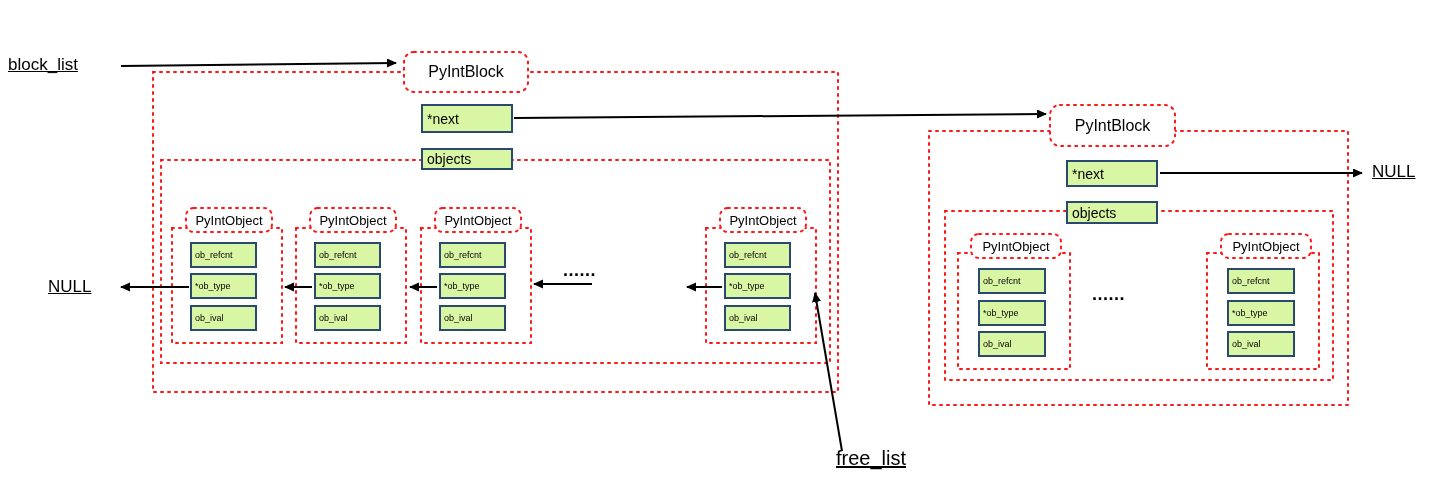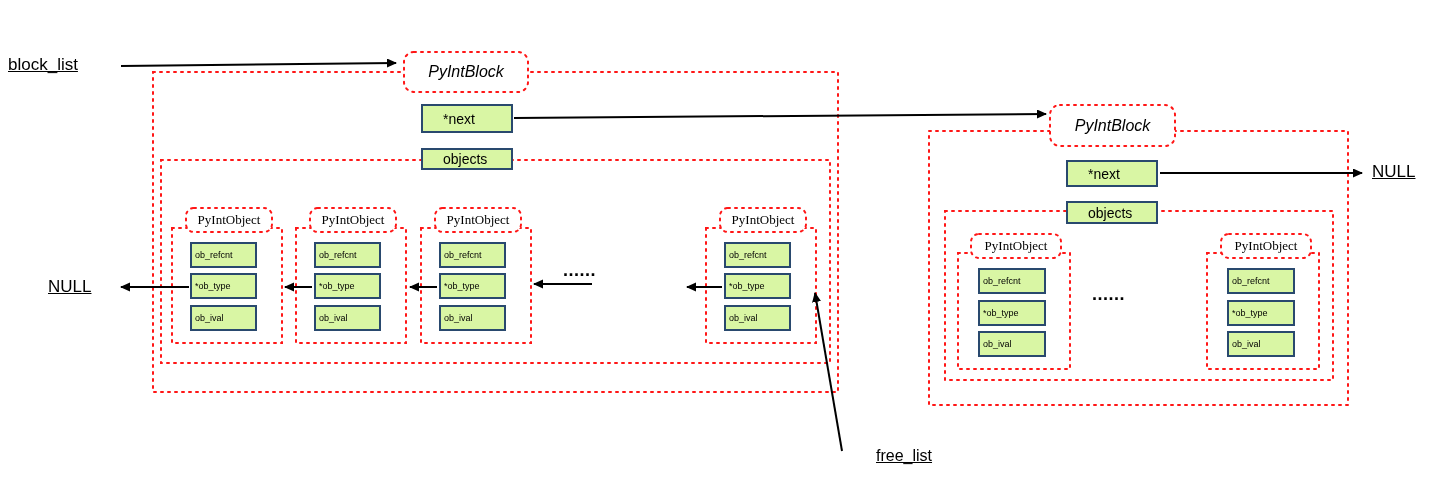--- a/index.html
+++ b/index.html
@@ -28,28 +28,28 @@
   .gbox{
     position:absolute;z-index:2;box-sizing:border-box;
     background:var(--box-fill);
     border:2px solid var(--box-border);
     color:var(--ink);
     display:flex;align-items:center;
     padding-left:3px;
     font-size:9px;line-height:1;
     white-space:nowrap;
   }
-  .gbox.big{font-size:14px;padding-left:20px;}
+  .gbox.big{font-size:14px;padding-left:4px;}
   .titletext{
     position:absolute;z-index:2;color:var(--ink);
     display:flex;align-items:center;justify-content:center;
     white-space:nowrap;
   }
-  .titletext.blk{font-size:16px;font-style:italic;}
-  .titletext.obj{font-size:13px;font-family:Liberation Serif, serif;}
+  .titletext.blk{font-size:16px;}
+  .titletext.obj{font-size:13px;}
   .freelabel{
     position:absolute;z-index:2;color:var(--ink);white-space:nowrap;text-decoration:underline;
   }
   .dots{
     position:absolute;z-index:2;color:var(--ink);
     font-size:18px;font-weight:bold;letter-spacing:0.5px;line-height:1;
     white-space:nowrap;
   }
 </style>
 </head>
@@ -141,15 +141,15 @@
   <div class="dots" style="left:1092px;top:285px;">......</div>
 
   <div class="titletext obj" style="left:1221px;top:234px;width:90px;height:24px;">PyIntObject</div>
   <div class="gbox" style="left:1227px;top:268px;width:68px;height:26px;">ob_refcnt</div>
   <div class="gbox" style="left:1227px;top:300px;width:68px;height:26px;">*ob_type</div>
   <div class="gbox" style="left:1227px;top:331px;width:68px;height:26px;">ob_ival</div>
 
   <div class="freelabel" style="left:8px;top:55px;font-size:17px;">block_list</div>
   <div class="freelabel" style="left:48px;top:277px;font-size:17px;">NULL</div>
   <div class="freelabel" style="left:1372px;top:162px;font-size:17px;">NULL</div>
-  <div class="freelabel" style="left:876px;top:447px;font-size:16px;">free_list</div>
+  <div class="freelabel" style="left:836px;top:447px;font-size:20px;">free_list</div>
 
 </div>
 
 </body></html>

